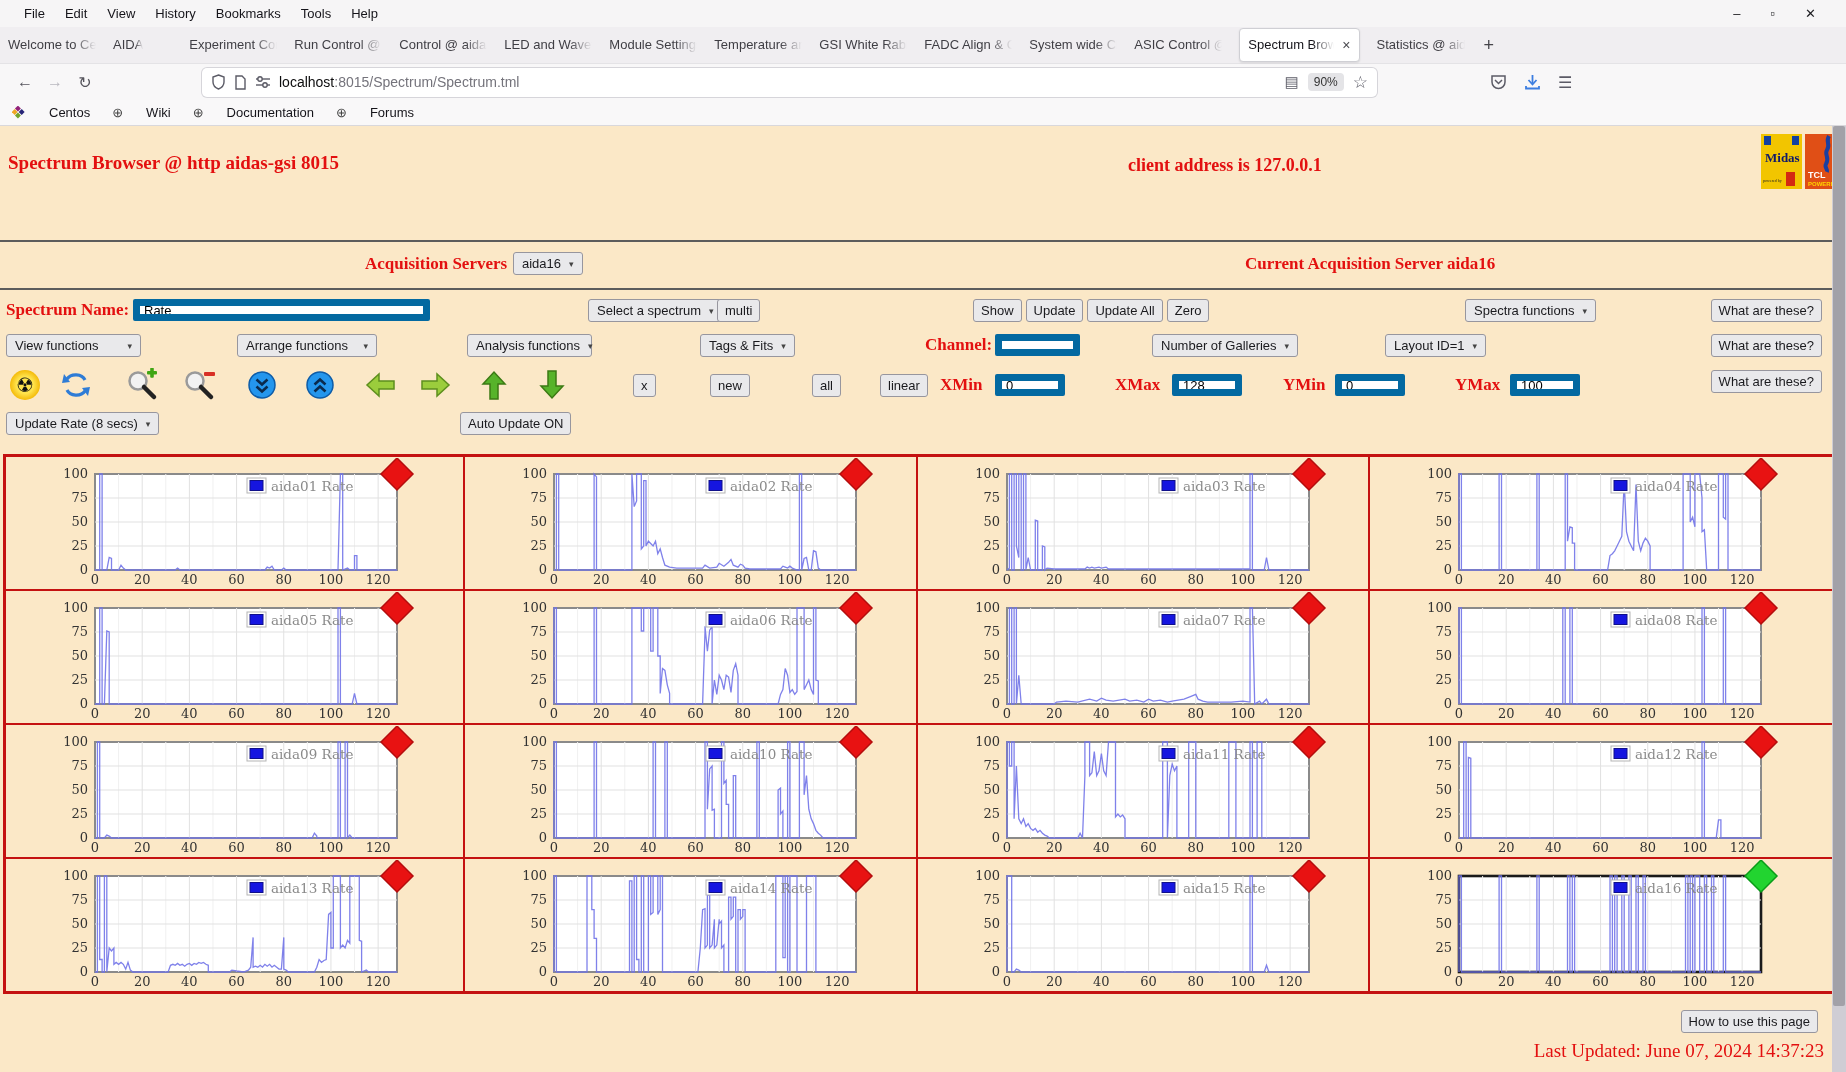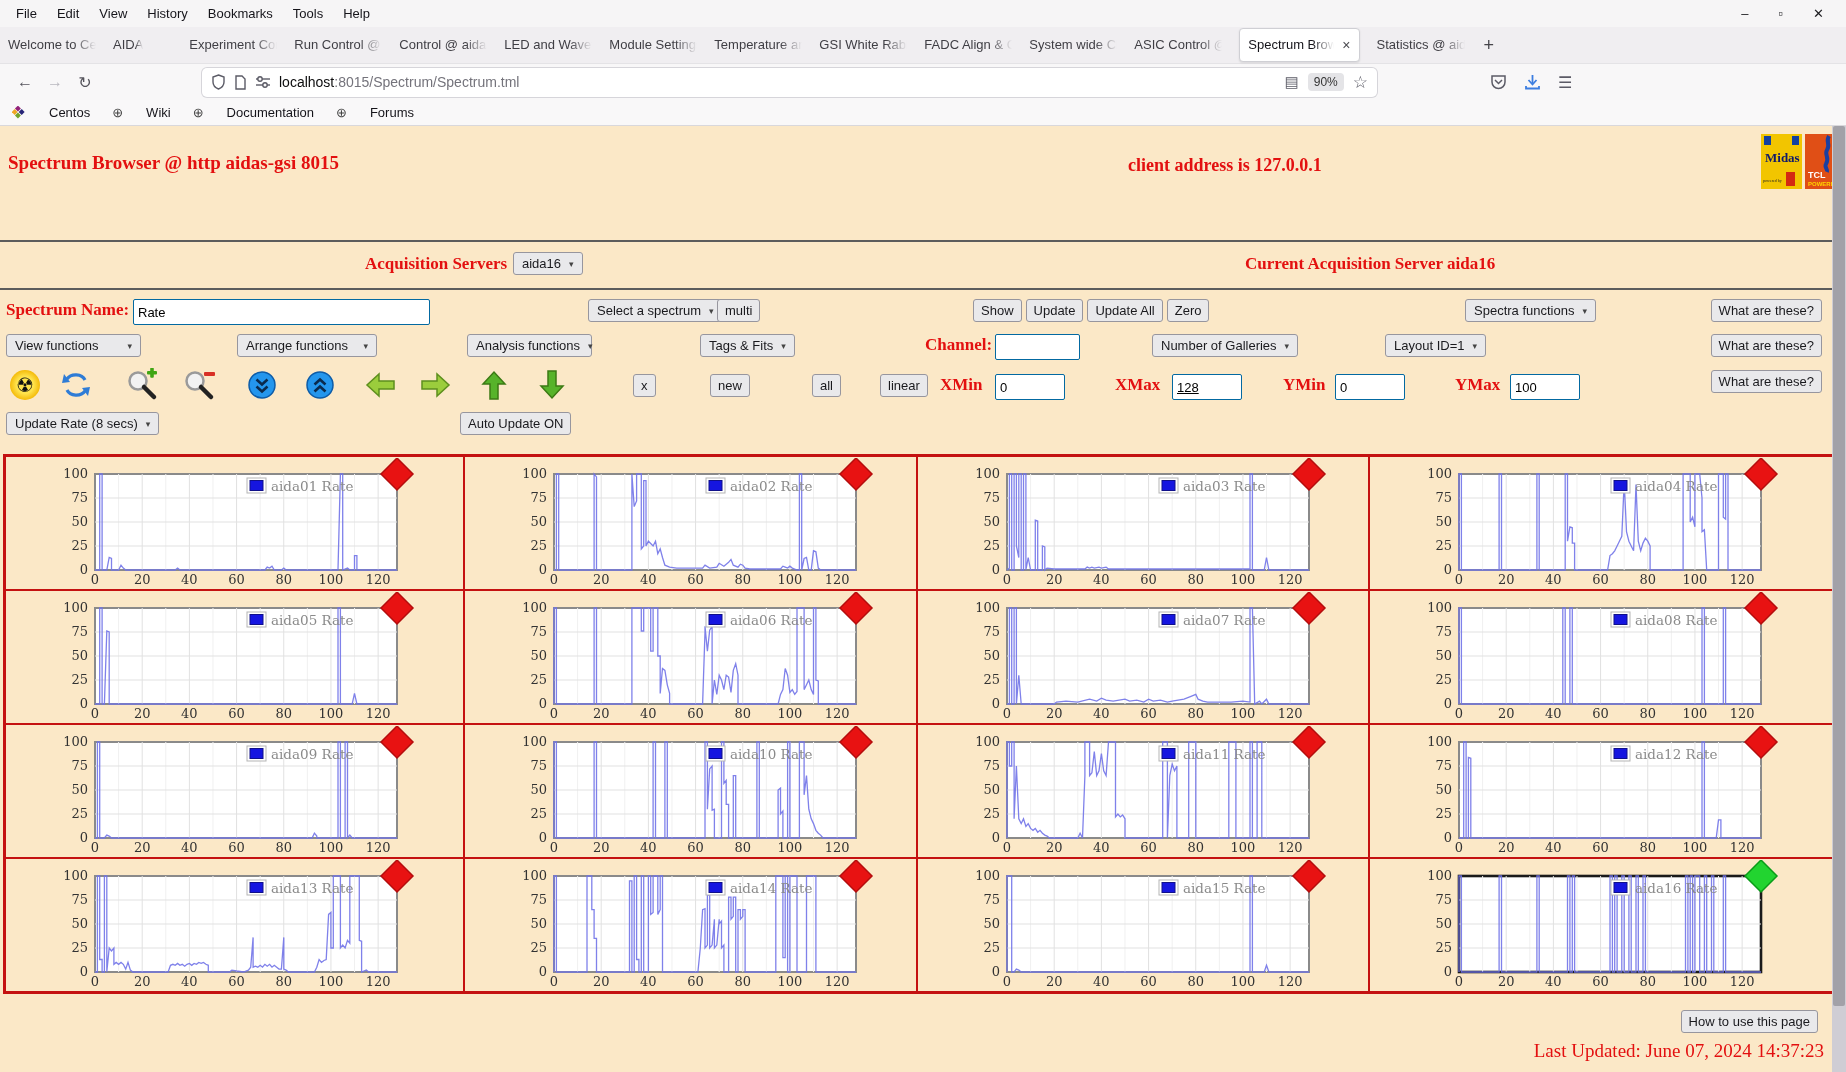--- a/index.html
+++ b/index.html
@@ -3,21 +3,21 @@
 <meta charset="utf-8">
 <style>
   * { box-sizing: border-box; }
   html,body { margin:0; padding:0; }
   body {
     width:1846px; height:1072px; overflow:hidden; position:relative;
     font-family:"Liberation Sans", sans-serif; background:#fbe8c7;
   }
   
   .chrome { background:#f6f5f6; }
-  .menubar { height:27px; display:flex; align-items:center; padding:0 6px; font-size:13px; color:#15141a; background:#f6f5f6; }
+  .menubar { height:27px; display:flex; align-items:center; padding:0 14px; font-size:13px; color:#15141a; background:#f6f5f6; }
   .menu-item { padding:0 10px; cursor:default; }
   .win-controls { margin-left:auto; display:flex; gap:30px; padding-right:16px; font-size:13px; color:#1a1a1e; }
   .tabbar { height:36px; background:#f0eef1; display:flex; align-items:center; padding:0 8px; font-size:13px; color:#3f3e44; }
   .tab { flex:none; height:30px; line-height:30px; margin-right:17px; white-space:nowrap; overflow:hidden; max-width:88px;
          -webkit-mask-image:linear-gradient(90deg,#000 75%,transparent); mask-image:linear-gradient(90deg,#000 75%,transparent); }
   .tab.short { max-width:50px; margin-right:46px; }
   .tab.active { background:#fff; border:1px solid #cfcfd4; border-radius:4px; padding:16px 8px; display:flex; align-items:center; gap:8px;
                 max-width:none; height:30px; color:#15141a; box-shadow:0 1px 2px rgba(0,0,0,.1);
                 -webkit-mask-image:none; mask-image:none; }
   .tab.active .tlabel { max-width:86px; overflow:hidden; white-space:nowrap;
@@ -41,21 +41,21 @@
   
   .page { position:absolute; top:126px; left:0; width:1846px; height:946px; background:#fbe8c7; }
   .rser { font-family:"Liberation Serif", serif; color:#e31010; font-weight:bold; }
   .abs { position:absolute; }
   .rule { position:absolute; left:0; width:1832px; height:0; border-top:2px solid #5c5c5c; }
   .sel { background:#e9e9eb; border:1px solid #97969e; border-radius:3px; height:23px; padding:0 8px; font-size:13px; color:#1a1a1e;
          display:inline-flex; align-items:center; gap:8px; white-space:nowrap; }
   .sel .car { font-size:9px; color:#444; }
   .btn { background:#e9e9eb; border:1px solid #97969e; border-radius:3px; height:23px; padding:0 7px; font-size:13px; color:#1a1a1e;
          font-family:"Liberation Sans",sans-serif; white-space:nowrap; }
-  .inp { background:#fff; border:1px solid #0369a1; border-radius:2px; height:22px; font-size:13px; padding:12px 4px; font-family:"Liberation Sans",sans-serif; }
+  .inp { background:#fff; border:7px solid #0369a1; border-radius:2px; height:22px; font-size:13px; padding:4px 4px; font-family:"Liberation Sans",sans-serif; }
   .btn-row { display:inline-flex; gap:4px; }
   .icon { display:inline-block; }
   
   .gallery { position:absolute; top:328px; left:3px; width:1836px; border:2px solid #c41111; display:grid; grid-template-columns:459px 453px 452px 466px; }
   .gcell { border:1px solid #c41111; height:134px; position:relative; padding:1px 0 0 4px; }
   
   .footer-left { position:absolute; top:884px; left:5px; display:flex; gap:5px; }
   .howto { position:absolute; top:884px; right:28px; }
   .last-updated { position:absolute; top:914px; right:22px; font-family:"Liberation Serif",serif; color:#e31010; font-size:19px; }
   

